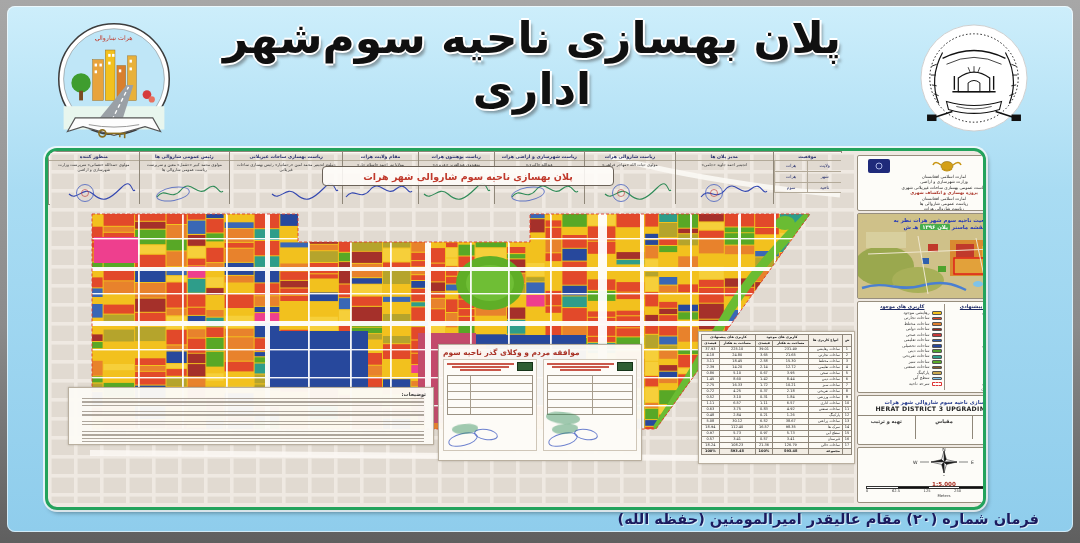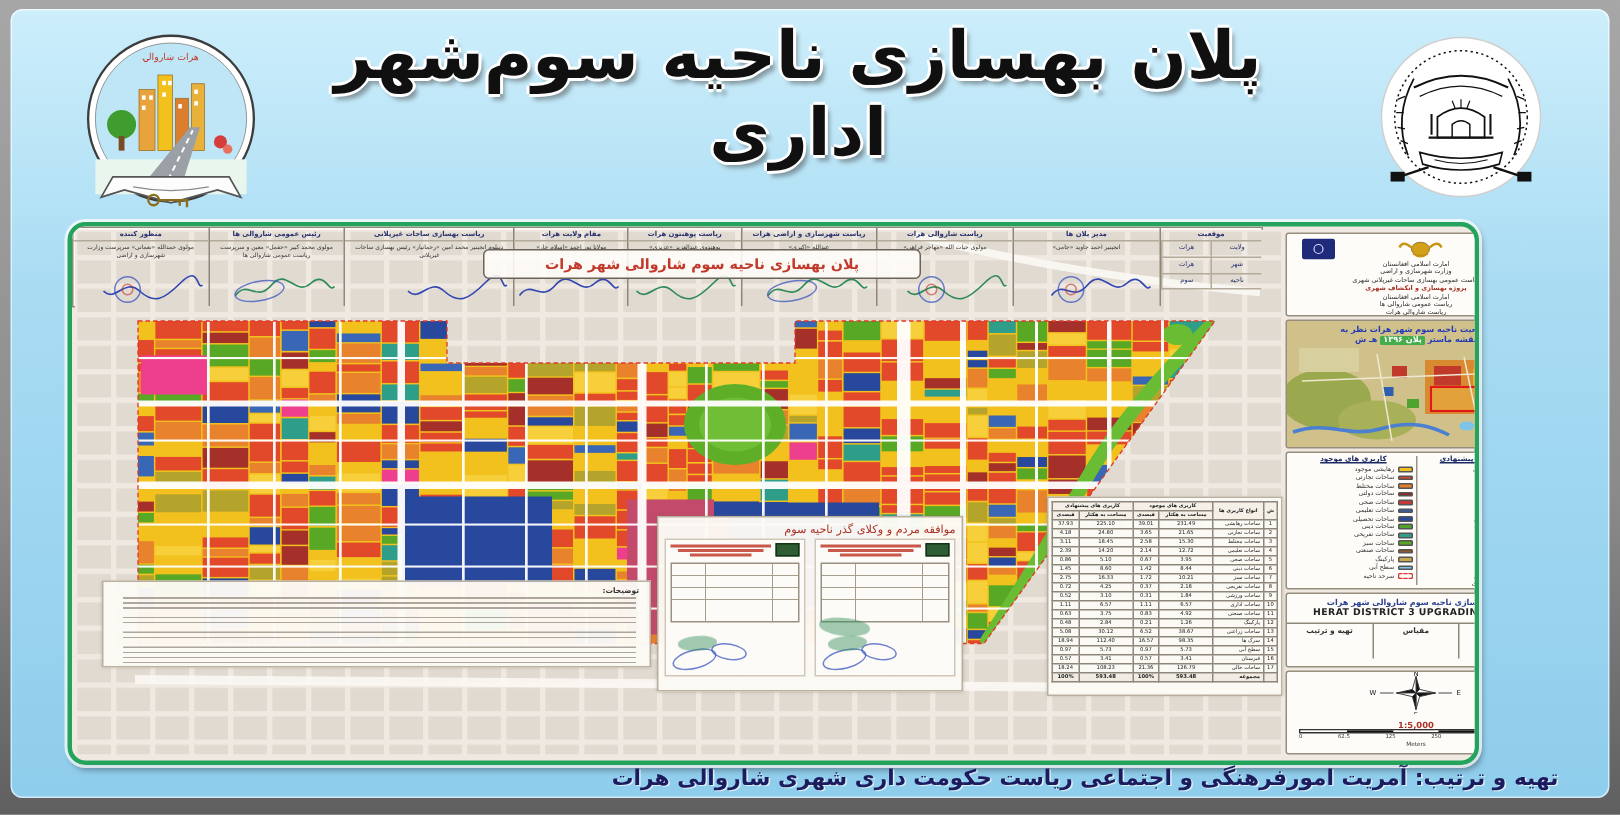--- a/index.html
+++ b/index.html
@@ -29,21 +29,21 @@
         display:flex;align-items:center;justify-content:center;direction:rtl;
         font-size:9.5px;font-weight:bold;color:#c0392b;letter-spacing:1.5px;}
   .overlay-box{position:absolute;z-index:2;background:rgba(252,250,245,.97);border:1px solid #b9af9f;
         box-shadow:0 0 2px rgba(120,110,95,.4);}
   
   .notes{left:20px;top:236px;width:366px;height:58px;padding:3px 7px;direction:rtl;}
   .notes-title{font-size:5px;font-weight:bold;color:#333;margin-bottom:1px;}
   .sk-par{margin:0 2px 3px 6px;background:repeating-linear-gradient(180deg,#9b9287 0,#9b9287 1.1px,transparent 1.1px,transparent 3.4px);opacity:.8;}
   
   .agree{left:390px;top:193px;width:204px;height:117px;padding:2px 4px;direction:rtl;}
-  .agree-title{text-align:right;font-size:7.5px;font-weight:normal;color:#a93226;margin:1px 0 2px;}
+  .agree-title{text-align:left;font-size:7.5px;font-weight:bold;color:#a93226;margin:1px 0 2px;}
   .agree-docs{display:flex;gap:6px;justify-content:space-between;position:relative;height:92px;}
   .adoc{flex:1;border:0.5px solid #cfc6b8;background:#fdfbf7;position:relative;padding:2px 3px;}
   .adoc-hdr{display:flex;gap:3px;align-items:flex-start;}
   .gstamp{width:16px;height:9px;background:#2f5d33;border:1px solid #143318;}
   .rlines{flex:1;}
   .rline{height:1.6px;background:#c0392b;margin:1.4px 0;opacity:.85;}
   .rline.w60{width:60%;margin-right:20%;}
   .rline.w80{width:85%;margin-right:7%;}
   .agrid{margin-top:3px;border:0.5px solid #9a9183;height:40px;
         background:
@@ -1287,17 +1287,17 @@
                 </div>
               <div class="sbar-m">Meters</div>
             </div>
           </div>
 
         </div>
       </div>
     </div>
 
     <div class="footer">
-      <div class="fnote">تهیه و ترتیب: آمریت امورفرهنگی و اجتماعی ریاست حکومت داری شهری شاروالی هرات</div>
+      <div class="fnote">فرمان شماره (۲۰) مقام عالیقدر امیرالمومنین (حفظه الله)</div>
     </div>
 
   </div>
 </div>
 
 </body></html>

